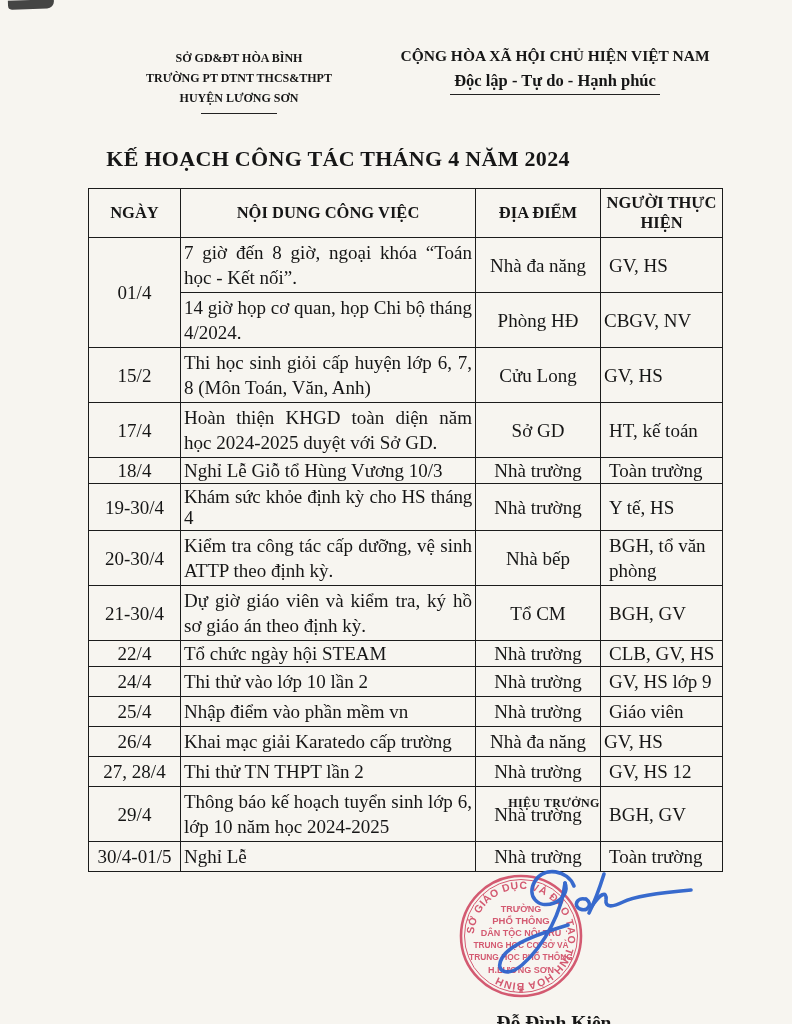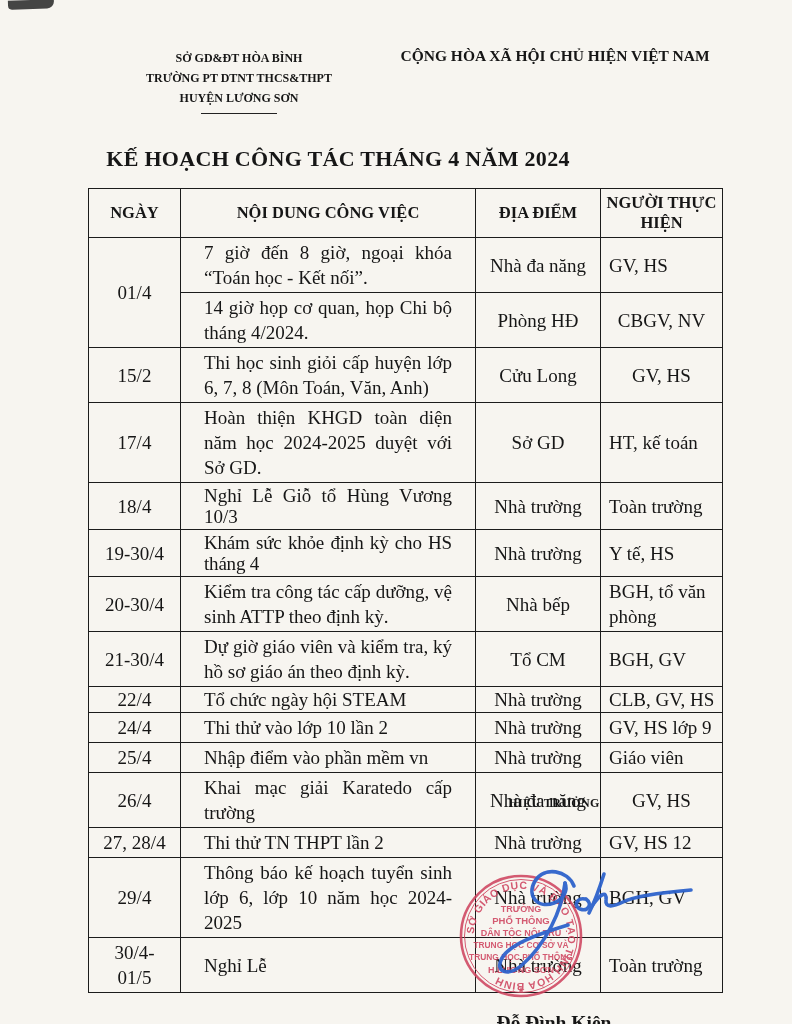--- a/index.html
+++ b/index.html
@@ -43,25 +43,25 @@
     border-collapse:collapse; table-layout:fixed;
   }
   table.schedule th, table.schedule td {
     border:1.9px solid #1c1c1c; vertical-align:middle;
   }
   table.schedule th {
     font-size:16.5px; line-height:20px; padding:4px 2px; font-weight:bold;
     text-align:center;
   }
   table.schedule td { font-size:19px; line-height:25px; }
-  td.c-date   { text-align:center; font-size:18px; padding:2px 13px; }
-  td.c-content{ text-align:justify; padding:2px 23px; }
+  td.c-date   { text-align:center; font-size:18px; padding:2px 0; }
+  td.c-content{ text-align:justify; padding:2px 3px; }
   td.c-loc    { text-align:center; font-size:18.5px; padding:2px 3px; }
   td.c-person { padding:2px 3px 2px 8px; font-size:18.5px; }
-  td.c-person.center { text-align:center; padding-left:3px;margin-left:36px; }
+  td.c-person.center { padding-left:3px;margin-left:36px; }
   tr.compact td { line-height:21px; }
   td.condensed { font-size:17px; letter-spacing:-.2px; }
   .sig-title {
     position:absolute; left:428px; top:796px; width:252px; text-align:center;
     font-weight:bold; font-size:12px; letter-spacing:.4px;
   }
   .sig-name {
     position:absolute; left:428px; top:974px; width:252px; text-align:center;
     font-weight:bold; font-size:19.5px;margin-top:38px;
   }
@@ -78,20 +78,21 @@
 
 <div class="hdr-left">
   <div>SỞ GD&amp;ĐT HÒA BÌNH</div>
   <div>TRƯỜNG PT DTNT THCS&amp;THPT</div>
   <div>HUYỆN LƯƠNG SƠN</div>
   <div class="rule"></div>
 </div>
 
 <div class="hdr-right">
   <div class="l1">CỘNG HÒA XÃ HỘI CHỦ HIỆN VIỆT NAM</div>
+  <div><span class="l2">Độc lập - Tự do - Hạnh phúc</span></div>
 </div>
 
 <div class="doc-title">KẾ HOẠCH CÔNG TÁC THÁNG 4 NĂM 2024</div>
 
 <table class="schedule">
   <colgroup>
     <col style="width:92px">
       <col style="width:295px">
       <col style="width:125px">
       <col style="width:122px">

